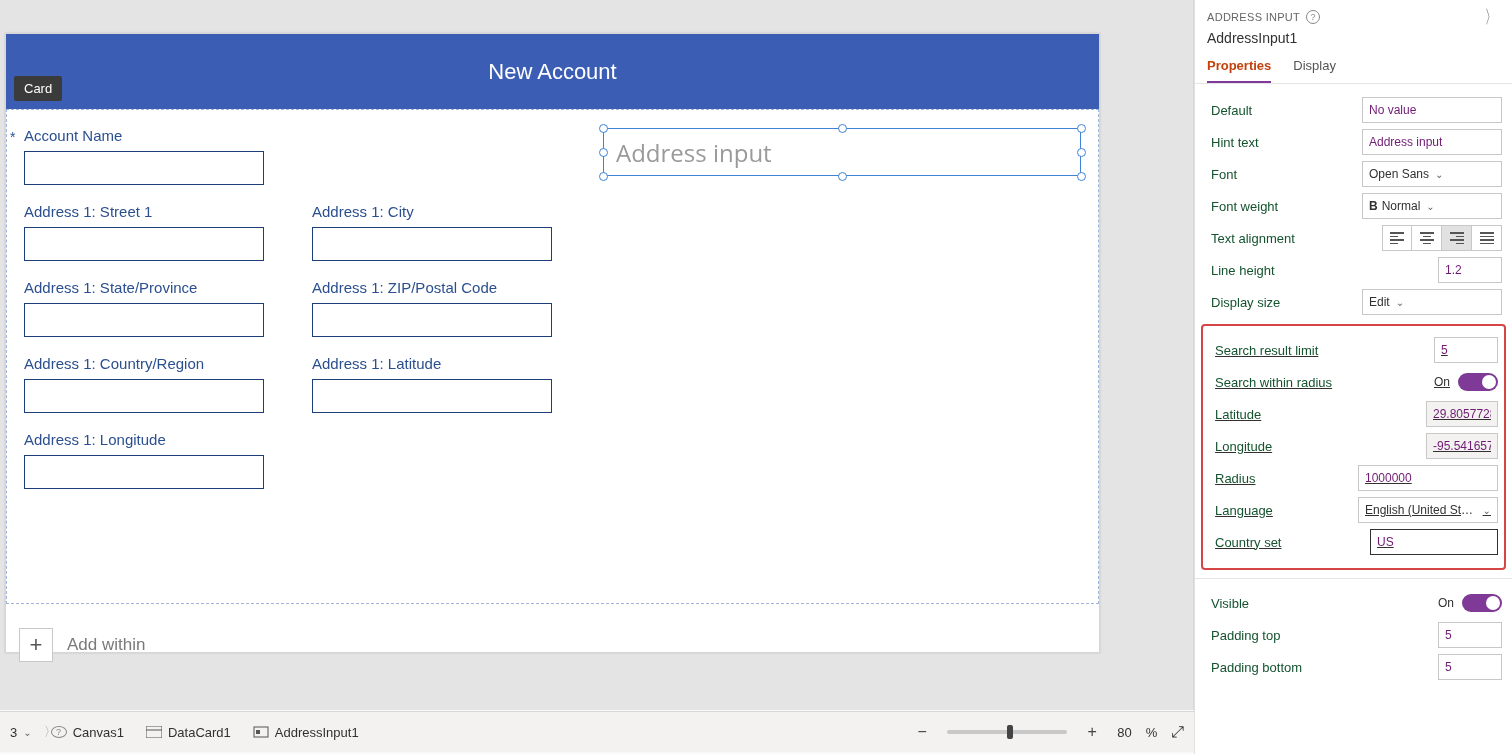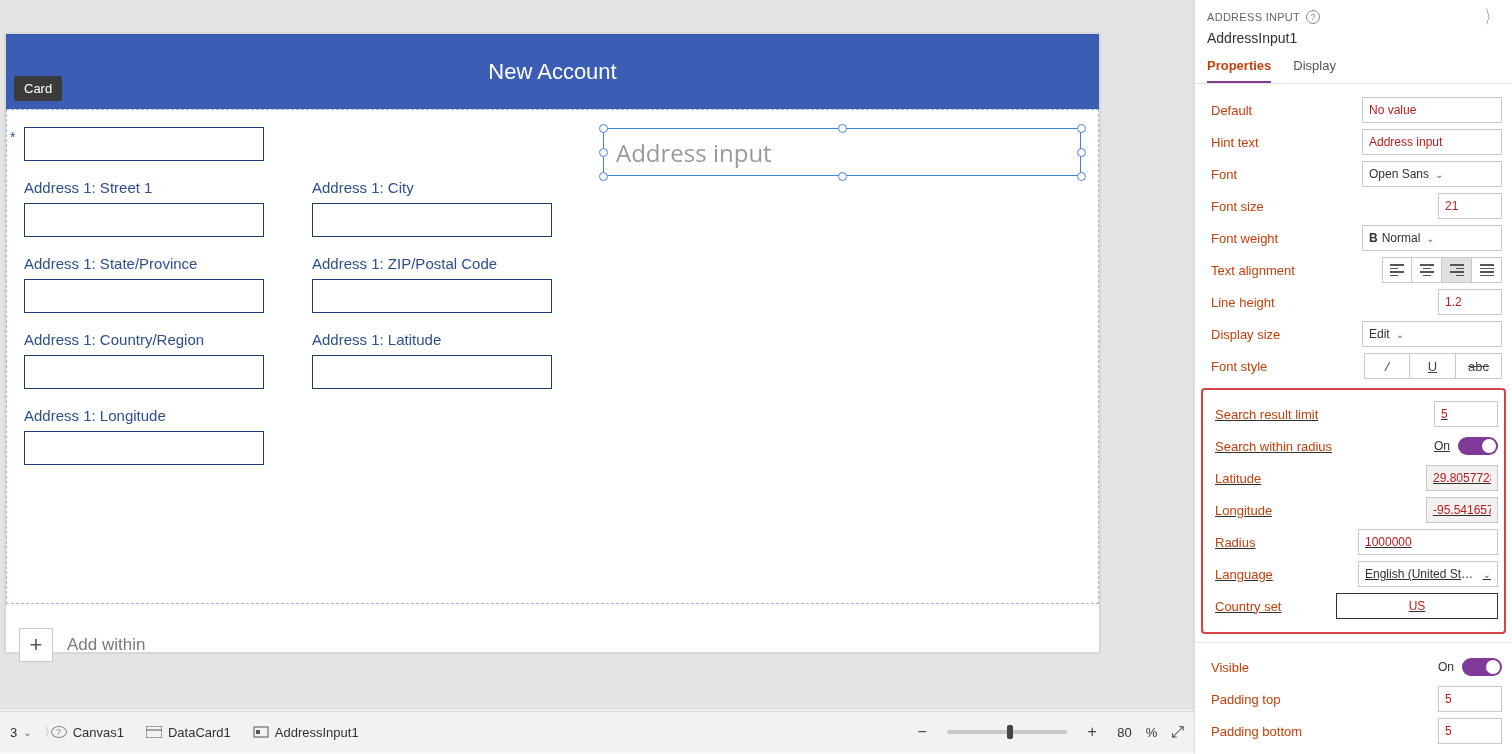--- a/index.html
+++ b/index.html
@@ -143,25 +143,25 @@
     font-size: 13px;
   }
   .rp-tab { padding: 6px 0 8px 0; cursor: pointer; color: #555; }
   .rp-tab.active { color: #c2410c; border-bottom: 2px solid #7f3997; font-weight: 600; }
   .rp-body { padding: 10px 10px 6px 10px; }
   .prop-row {
     display: flex; align-items: center; justify-content: space-between;
     min-height: 32px; margin-bottom: 0;
     font-size: 13px;
   }
-  .prop-label { color: #c2410c; flex: 1 1 auto; padding-left: 6px; }
+  .prop-label { color: #14532d; flex: 1 1 auto; padding-left: 6px; }
   .prop-ctrl { flex: 0 0 auto; }
   .ctrl-input {
     height: 26px; border: 1px solid #c8c8c8; padding: 0 6px;
-    font-size: 12px; background: #fff; color:#b91c1c;
+    font-size: 12px; background: #fff; color:#701a75;
   }
   .ctrl-select {
     height: 26px; border: 1px solid #c8c8c8; background: #fff;
     display: flex; align-items: center; justify-content: flex-start;
     padding: 0 6px; font-size: 12px; min-width: 140px;
   }
   .chev { font-size: 10px; color: #666; margin-left: 6px; }
   .btn-group { display: flex; }
   .btn-group .btn {
     width: 30px; height: 26px; border: 1px solid #c8c8c8;
@@ -201,20 +201,21 @@
       <span>New Account</span>
     </div>
 
     <div class="dashed-box" style="left:0px; top:75px; width:1093px; height:495px;"></div>
 
     <div class="form-body">
       <span class="req-star">*</span>
       <div class="fields-grid">
 
         <div class="field-cell">
+          <div class="field-label">Account Name</div>
           <div class="field-input"></div>
         </div>
 
 
         <div style="flex-basis:100%;height:0;"></div>
 
         <div class="field-cell">
           <div class="field-label">Address 1: Street 1</div>
           <div class="field-input"></div>
         </div>
@@ -340,24 +341,20 @@
       <input class="ctrl-input" style="width: 140px;" value="Address input">
     </div>
     <div class="prop-row">
       <span class="prop-label">Font</span>
       <div class="ctrl-select" style="width:140px;">
         <span>Open Sans</span>
           <span class="chev">⌄</span>
       </div>
     </div>
     <div class="prop-row">
-      <span class="prop-label">Font size</span>
-      <input class="ctrl-input" style="width: 64px;" value="21">
-    </div>
-    <div class="prop-row">
       <span class="prop-label">Font weight</span>
       <div class="ctrl-select" style="width:140px;">
         <span><b style="font-weight:700;margin-right:4px;">B</b><span>Normal</span></span>
         <span class="chev">⌄</span>
       </div>
     </div>
     <div class="prop-row">
       <span class="prop-label">Text alignment</span>
       <div class="btn-group prop-ctrl">
         <div class="btn">
@@ -398,30 +395,20 @@
       <span class="prop-label">Line height</span>
       <input class="ctrl-input" style="width: 64px;" value="1.2">
     </div>
     <div class="prop-row">
       <span class="prop-label">Display size</span>
       <div class="ctrl-select" style="width:140px;">
         <span>Edit</span>
           <span class="chev">⌄</span>
       </div>
     </div>
-    <div class="prop-row">
-      <span class="prop-label">Font style</span>
-      <div class="btn-group prop-ctrl">
-        <div class="btn" style="width:46px;font-style:italic;">/</div>
-        <div class="btn" style="width:46px;text-decoration:underline;">U</div>
-        <div class="btn" style="width:46px;">
-            <span style="text-decoration:line-through;">abc</span>
-          </div>
-      </div>
-    </div>
 
     <div class="highlight-box">
       <div class="prop-row">
         <span class="prop-label">Search result limit</span>
         <input class="ctrl-input" style="width: 64px;" value="5">
       </div>
       <div class="prop-row">
         <span class="prop-label">Search within radius</span>
         <div class="toggle-wrap prop-ctrl">
           <span class="toggle-label">On</span>
@@ -442,21 +429,21 @@
       </div>
       <div class="prop-row">
         <span class="prop-label">Language</span>
         <div class="ctrl-select" style="width:140px;">
           <span style="white-space:nowrap;overflow:hidden;text-overflow:ellipsis;">English (United States)</span>
             <span class="chev">⌄</span>
         </div>
       </div>
       <div class="prop-row">
         <span class="prop-label">Country set</span>
-        <input class="ctrl-input" style="width: 162px; border: 1px solid rgb(50, 49, 48); text-align: center;" value="US">
+        <input class="ctrl-input" style="width: 128px; border: 1px solid rgb(50, 49, 48);" value="US">
       </div>
     </div>
 
     <div class="section-divider"></div>
 
     <div class="prop-row">
       <span class="prop-label">Visible</span>
       <div class="toggle-wrap prop-ctrl">
         <span class="toggle-label">On</span>
         <div class="toggle"></div>

